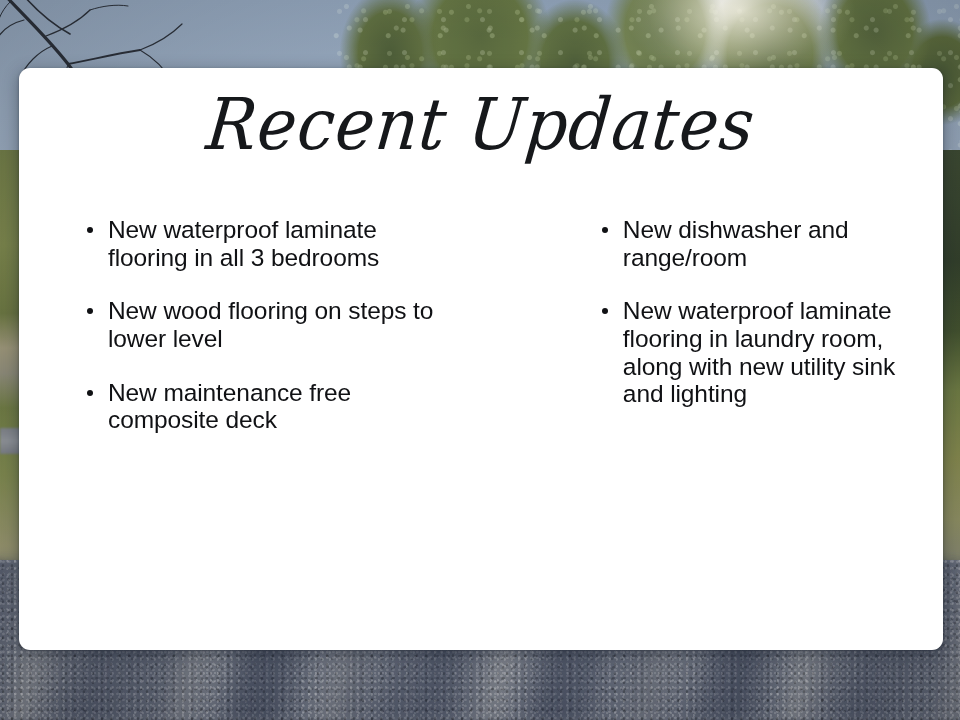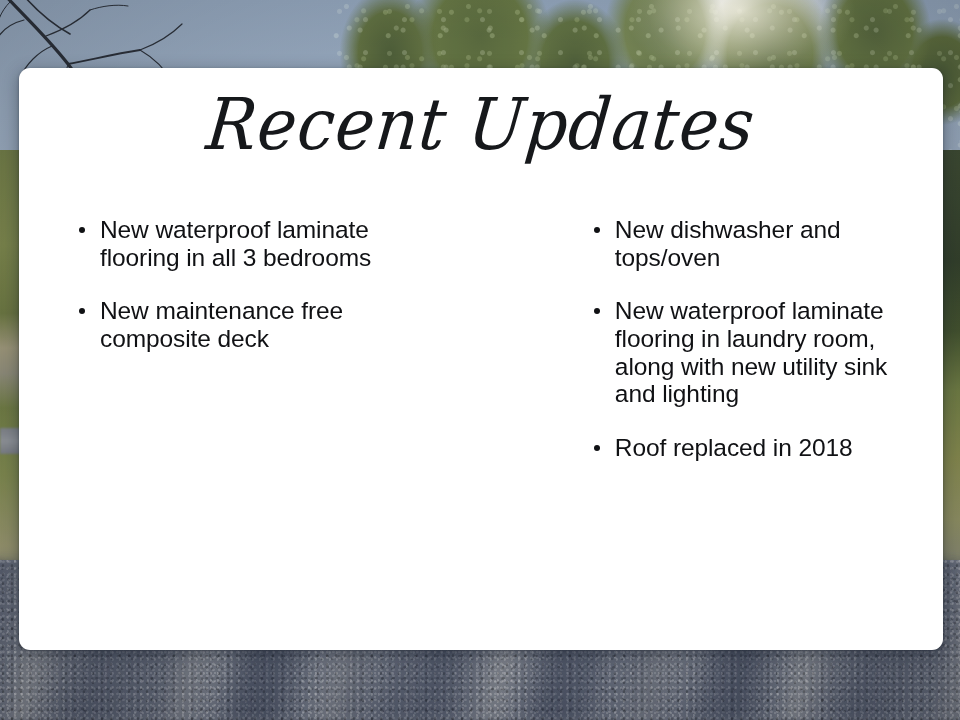--- a/index.html
+++ b/index.html
@@ -195,21 +195,21 @@
     font-size: 66px;
     letter-spacing: 1px;
     color: #16181b;
     white-space: nowrap;
     transform: scaleY(1.08) skewX(-6deg);
     transform-origin: 50% 50%;
   }
 
   .columns {
     position: absolute;
-    left: 0;
+    left: 8px;
     top: 148px;
     width: 100%;
     display: flex;
     box-sizing: border-box;
     padding: 0 16px 0 58px;
   }
   .col {
     box-sizing: border-box;
   }
   .col-left  { width: 452px; padding-right: 10px; }
@@ -291,33 +291,34 @@
   <div class="card">
 
     <div class="card-title">Recent Updates</div>
 
     <div class="columns">
 
       <div class="col col-left">
         <ul class="bullets">
           <li>New waterproof laminate
 flooring in all 3 bedrooms</li>
+          <li>New wood flooring on steps to
+lower level</li>
           <li>New maintenance free
 composite deck</li>
         </ul>
       </div>
 
       <div class="col col-right">
         <ul class="bullets">
           <li>New dishwasher and
-tops/oven</li>
+range/room</li>
           <li>New waterproof laminate
 flooring in laundry room,
 along with new utility sink
 and lighting</li>
-          <li>Roof replaced in 2018</li>
         </ul>
       </div>
 
     </div>
   </div>
 
 </div>
 
 </body></html>

